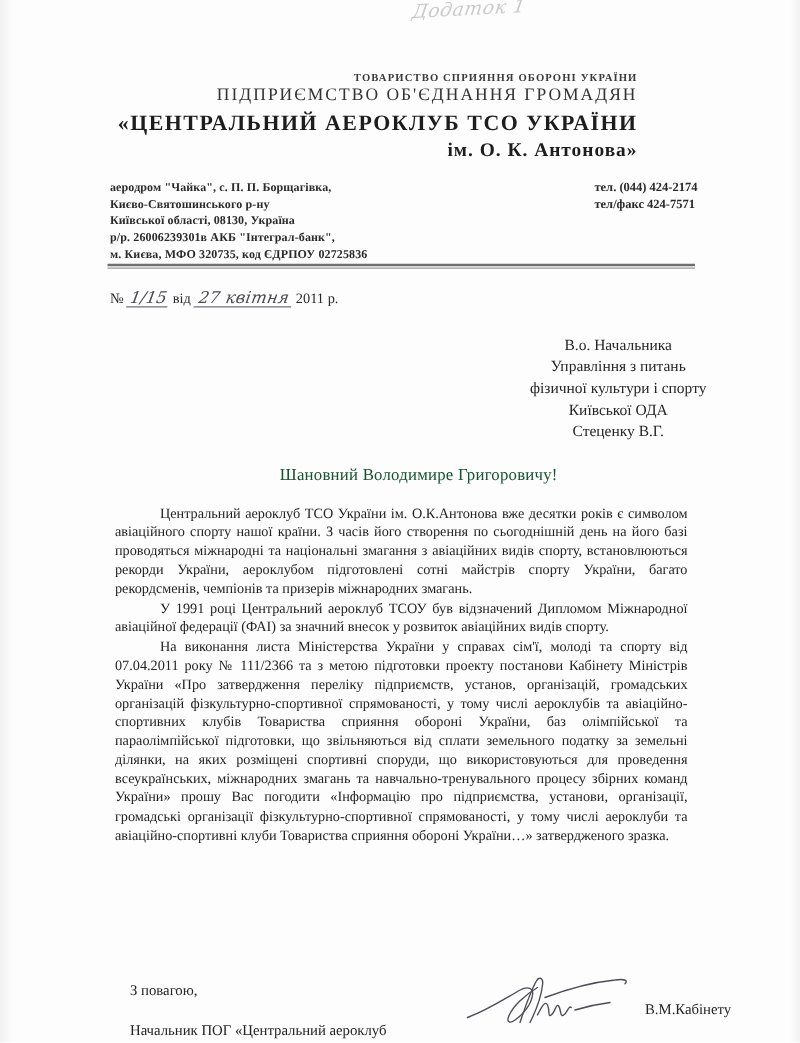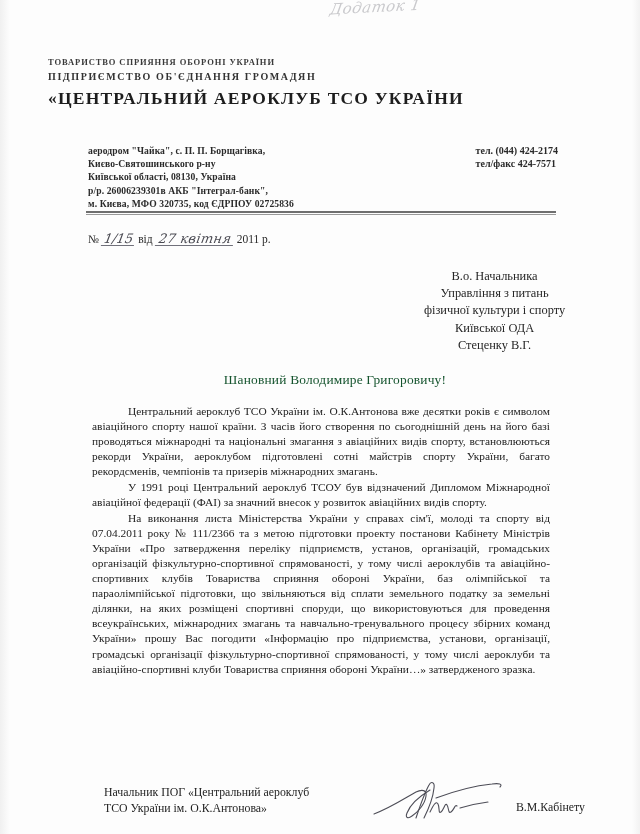--- a/index.html
+++ b/index.html
@@ -54,33 +54,32 @@
     opacity: .75;
     white-space: nowrap;
   }
 
   
   .letterhead {
     position: absolute;
     left: 0;
     top: 56px;
     width: 510px;
-    text-align: left;
-    margin-left: 48px;
+    text-align: right;
   }
   .lh-line1 {
     font-size: 8.5px;
     font-weight: bold;
     letter-spacing: 0.9px;
     color: #3a3a3a;
     line-height: 12px;
   }
   .lh-line2 {
-    font-size: 10px;
-    font-weight: bold;
+    font-size: 14px;
+    font-weight: normal;
     letter-spacing: 1.6px;
     color: #333;
     line-height: 15px;
     margin-top: 1px;
   }
   .lh-title {
     font-size: 17.5px;
     font-weight: bold;
     letter-spacing: 1.2px;
     color: #1d1d1d;
@@ -252,20 +251,21 @@
 
   <div class="scan-edge-left"></div>
   <div class="scan-edge-right"></div>
 
   <div class="top-annotation">Додаток 1</div>
 
   <div class="letterhead">
     <div class="lh-line1">ТОВАРИСТВО СПРИЯННЯ ОБОРОНІ УКРАЇНИ</div>
     <div class="lh-line2">ПІДПРИЄМСТВО ОБ'ЄДНАННЯ ГРОМАДЯН</div>
     <div class="lh-title">«ЦЕНТРАЛЬНИЙ АЕРОКЛУБ ТСО УКРАЇНИ</div>
+    <div class="lh-subtitle">ім. О. К. Антонова»</div>
   </div>
 
   <div class="contact-wrap">
     <div class="contact-row">
       <div class="contact-left">аеродром "Чайка", с. П. П. Борщагівка,
 Києво-Святошинського р-ну
 Київської області, 08130, Україна
 р/р. 26006239301в АКБ "Інтеграл-банк",
 м. Києва, МФО 320735, код ЄДРПОУ 02725836</div>
       <div class="contact-right">тел. (044) 424-2174
@@ -292,20 +292,21 @@
 
   <div class="salutation">Шановний Володимире Григоровичу!</div>
 
   <div class="body-text">
     <p>Центральний аероклуб ТСО України ім. О.К.Антонова вже десятки років є символом авіаційного спорту нашої країни. З часів його створення  по сьогоднішній день на його базі проводяться міжнародні та національні змагання з авіаційних видів спорту, встановлюються рекорди України, аероклубом підготовлені сотні майстрів спорту України, багато рекордсменів, чемпіонів та призерів міжнародних змагань.</p>
     <p>У 1991 році Центральний аероклуб ТСОУ був відзначений Дипломом Міжнародної авіаційної федерації (ФАІ) за значний внесок у розвиток авіаційних видів спорту.</p>
     <p class="p-long"><span>На виконання листа Міністерства України у справах сім'ї, молоді та спорту від 07.04.2011 року № 111/2366 та з метою підготовки проекту постанови Кабінету Міністрів України «Про затвердження переліку підприємств, установ, організацій, громадських організацій фізкультурно-спортивної спрямованості, у тому числі аероклубів та авіаційно-спортивних клубів Товариства сприяння обороні України, баз олімпійської та параолімпійської підготовки, що звільняються від сплати земельного податку за земельні ділянки, на яких розміщені спортивні споруди, що використовуються для проведення всеукраїнських, міжнародних змагань та навчально-тренувального процесу збірних команд України» </span><b>прошу Вас погодити</b><span> «Інформацію про підприємства, установи, організації, громадські організації фізкультурно-спортивної спрямованості, у тому числі аероклуби та авіаційно-спортивні клуби Товариства сприяння обороні України…» затвердженого зразка.</span></p>
   </div>
 
   <div class="closing">
+    <div>З повагою,</div>
     <div>Начальник ПОГ «Центральний аероклуб
 ТСО України ім. О.К.Антонова»</div>
   </div>
 
   <svg class="signature" viewBox="0 0 150 46">
     <g fill="none" stroke="#4d4d57" stroke-width="1.1" stroke-linecap="round">
       <path d="M2 36 C 18 30, 30 22, 44 14 C 50 11, 55 12, 54 18 C 53 26, 46 34, 40 38 C 36 41, 33 40, 35 35 C 38 27, 48 18, 58 12"></path>
       <path d="M44 40 C 48 28, 52 16, 57 7 C 59 3, 63 4, 62 10 C 61 20, 56 32, 52 40"></path>
       <path d="M58 34 C 61 28, 64 22, 66 26 C 68 30, 66 36, 69 34 C 72 32, 73 24, 75 27 C 77 30, 76 36, 79 34 C 82 32, 83 26, 85 28"></path>
       <path d="M64 20 C 80 14, 100 8, 120 6 C 127 5, 131 6, 128 9"></path>

